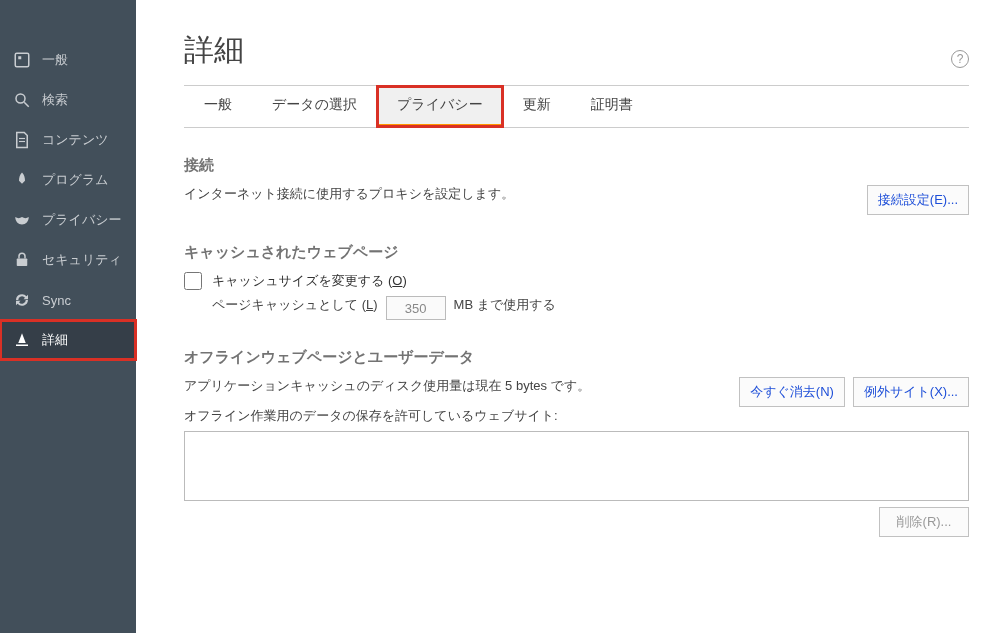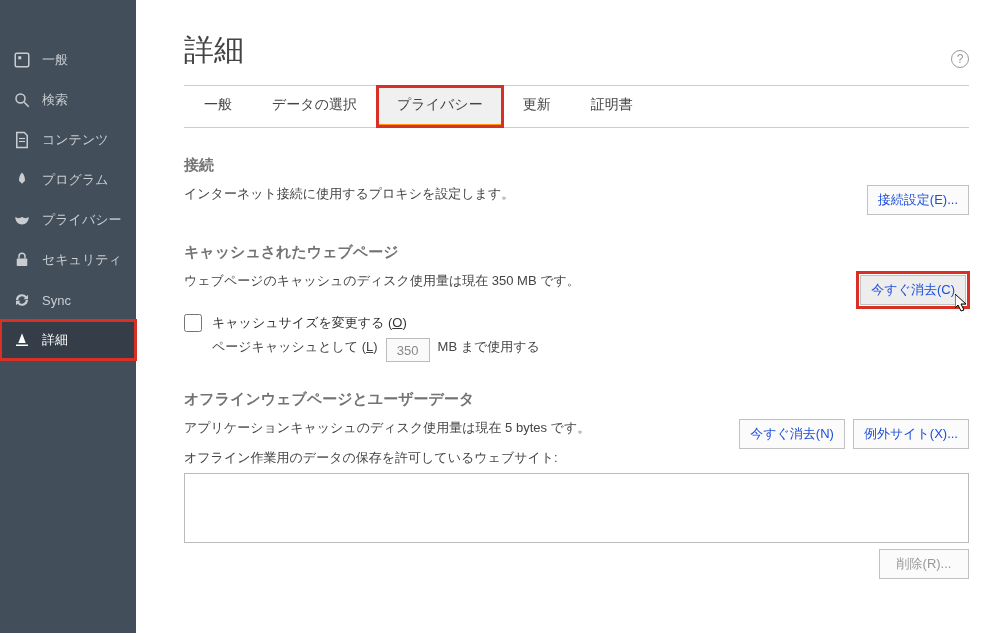--- a/index.html
+++ b/index.html
@@ -118,21 +118,21 @@
 }
 .indent-row {
   display: flex;
   align-items: flex-start;
   gap: 8px;
   margin-left: 28px;
   margin-top: 6px;
   color: #444;
 }
 .numfield {
-  width: 44px;
+  width: 60px;
   height: 24px;
   border: 1px solid #bbb;
   text-align: center;
   color: #888;
   font-size: 13px;
 }
 .btn {
   border: 1px solid #c1c1c1;
   background: #fbfbfb;
   padding: 5px 10px;
@@ -255,29 +255,20 @@
   <div class="section">
     <div class="section-title">接続</div>
     <div class="row">
       <div class="section-desc">インターネット接続に使用するプロキシを設定します。</div>
       <button class="btn">接続設定(E)...</button>
     </div>
   </div>
 
   <div class="section">
     <div class="section-title">キャッシュされたウェブページ</div>
-    <div class="row">
-      <div class="section-desc">ウェブページのキャッシュのディスク使用量は現在 350 MB です。</div>
-      <div class="highlight-red" style="padding:3px;position:relative">
-        <button class="btn pressed">今すぐ消去(C)</button>
-        <svg class="cursor" style="right:-2px;bottom:-6px" viewBox="0 0 16 20">
-            <path d="M0 0l0 14 3-3 3 6 3-1-3-6 5 0z" fill="#fff" stroke="#000"></path>
-          </svg>
-      </div>
-    </div>
     <div class="checkbox-row">
       <input type="checkbox" style="">
       <span>
         <span>キャッシュサイズを変更する (</span><span class="underline">O</span><span>)</span>
       </span>
     </div>
     <div class="indent-row">
       <span>
         <span>ページキャッシュとして (</span><span class="underline">L</span><span>)</span>
       </span>

